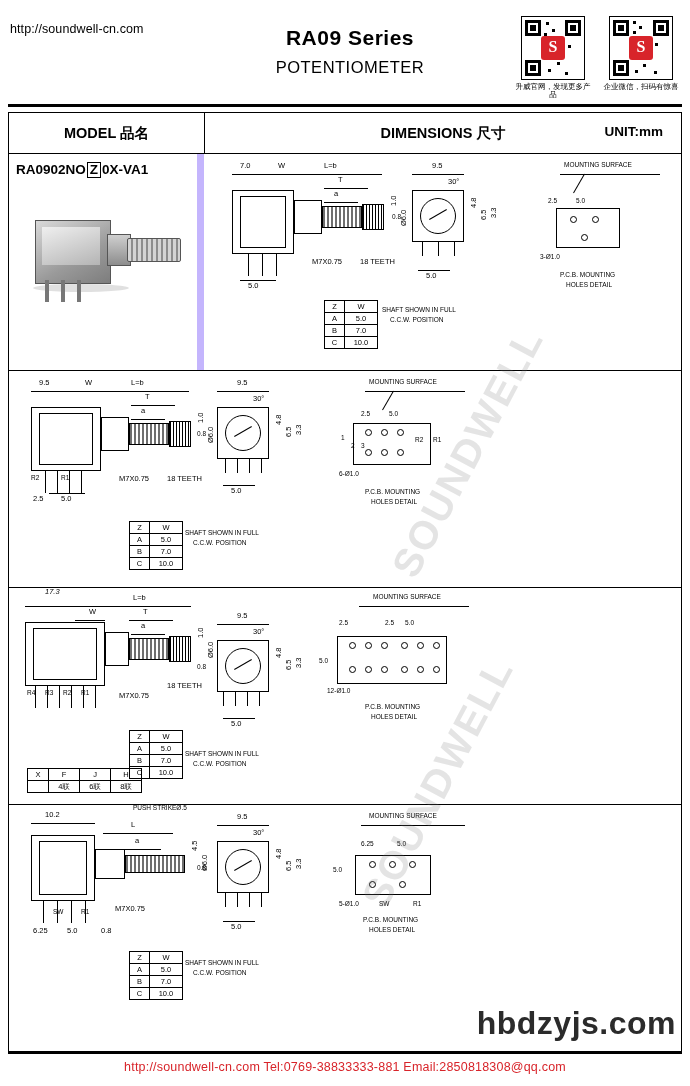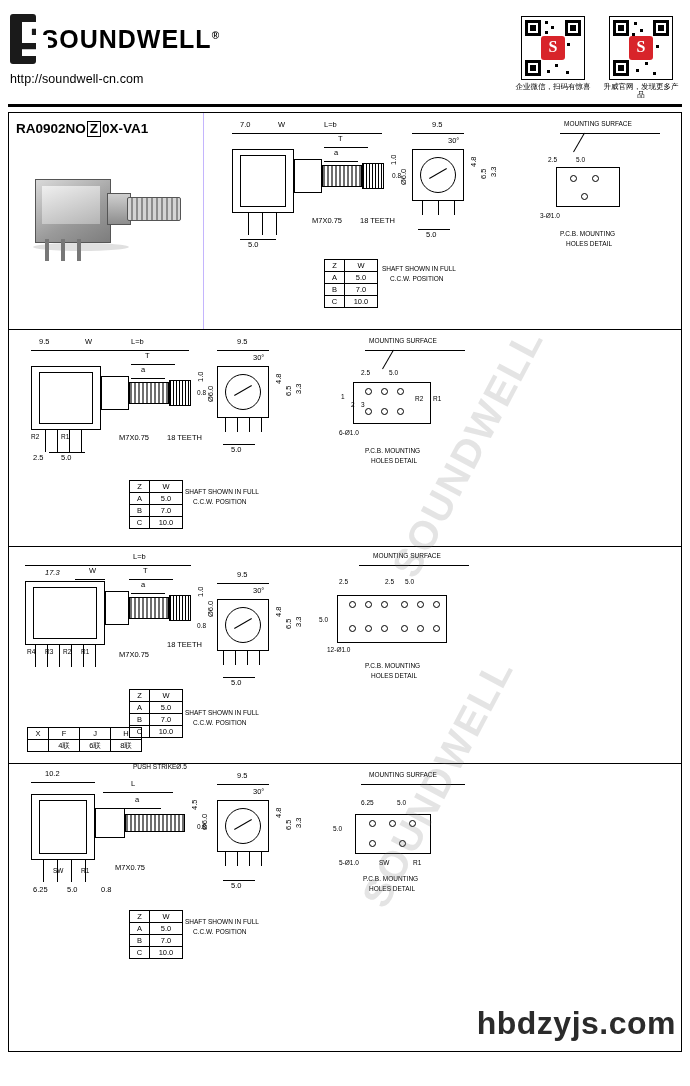--- a/index.html
+++ b/index.html
@@ -43,21 +43,21 @@
 
   
   .table{position:absolute;left:8px;top:112px;width:674px;height:940px;border:1px solid #000;box-sizing:border-box;}
   .thead{display:flex;height:40px;border-bottom:1px solid #000;}
   .th-model{width:195px;border-right:1px solid #000;display:flex;align-items:center;justify-content:center;font-size:14.5px;font-weight:bold;}
   .th-dims{flex:1;position:relative;display:flex;align-items:center;justify-content:center;font-size:14.5px;font-weight:bold;}
   .th-unit{position:absolute;right:18px;top:11px;font-size:13.5px;font-weight:bold;}
 
   .row{display:flex;border-bottom:1px solid #000;height:216px;position:relative;}
   .row:last-child{border-bottom:none;}
-  .cell-model{width:195px;border-right:1px solid #c4b5fd;position:relative;box-sizing:border-box;}
+  .cell-model{width:195px;border-right:7px solid #c4b5fd;position:relative;box-sizing:border-box;}
   .model-name{position:absolute;left:7px;top:8px;font-size:13.5px;font-weight:bold;white-space:nowrap;}
   .boxed{display:inline-block;border:1px solid #000;padding:0 2px;margin:0 1px;line-height:1.05;}
   .cell-dims{flex:1;position:relative;}
 
   
   .photo{position:absolute;left:18px;top:44px;width:160px;height:120px;}
   .pbody{position:absolute;left:8px;top:22px;width:74px;height:62px;background:linear-gradient(150deg,#d9d9d9,#9a9a9a 60%,#7d7d7d);border:1px solid #555;}
   .pbody:after{content:"";position:absolute;left:6px;top:6px;right:10px;bottom:18px;background:linear-gradient(160deg,#efefef,#b4b4b4);}
   .pshaftbase{position:absolute;left:80px;top:36px;width:22px;height:30px;background:linear-gradient(180deg,#cfcfcf,#8d8d8d);border:1px solid #555;}
   .pshaft{position:absolute;left:100px;top:40px;width:52px;height:22px;background:repeating-linear-gradient(90deg,#d5d5d5 0 3px,#8e8e8e 3px 5px);border:1px solid #555;border-radius:2px;}
@@ -98,29 +98,51 @@
   .foot-text{margin-top:6px;color:#d8242a;font-size:12.5px;text-align:center;letter-spacing:0.2px;}
 </style>
 </head>
 <body>
 
 <div class="page">
 
   <div class="header">
 
     <div class="logo-block">
-      <div class="logo-row">
-        <div class="logo-mark"></div>
-        <div class="logo-text"><span>SOUNDWELL</span><span class="logo-reg">®</span></div>
-      </div>
       <div class="logo-url">http://soundwell-cn.com</div>
     </div>
 
+    <div class="title-block">
+      <div class="title-main">RA09 Series</div>
+      <div class="title-sub">POTENTIOMETER</div>
+    </div>
 
     <div class="qr-block">
+      <div class="qr-item">
+        <div class="qr-img">
+          <div class="cell" style="left:3px;top:3px;width:16px;height:16px;"></div>
+          <div class="cell" style="left:6px;top:6px;width:10px;height:10px;background:#fff;"></div>
+          <div class="cell" style="left:8px;top:8px;width:6px;height:6px;"></div>
+          <div class="cell" style="right:3px;top:3px;width:16px;height:16px;"></div>
+          <div class="cell" style="right:6px;top:6px;width:10px;height:10px;background:#fff;"></div>
+          <div class="cell" style="right:8px;top:8px;width:6px;height:6px;"></div>
+          <div class="cell" style="left:3px;bottom:3px;width:16px;height:16px;"></div>
+          <div class="cell" style="left:6px;bottom:6px;width:10px;height:10px;background:#fff;"></div>
+          <div class="cell" style="left:8px;bottom:8px;width:6px;height:6px;"></div>
+          <div class="cell" style="left:24px;top:5px;width:3px;height:3px;"></div>
+          <div class="cell" style="left:30px;top:12px;width:3px;height:3px;"></div>
+          <div class="cell" style="left:22px;top:16px;width:3px;height:3px;"></div>
+          <div class="cell" style="left:46px;top:28px;width:3px;height:3px;"></div>
+          <div class="cell" style="left:26px;bottom:7px;width:3px;height:3px;"></div>
+          <div class="cell" style="left:35px;bottom:14px;width:3px;height:3px;"></div>
+          <div class="cell" style="left:43px;bottom:4px;width:3px;height:3px;"></div>
+          <div class="qr-red"></div>
+        </div>
+        <div class="qr-cap">升威官网，发现更多产品</div>
+      </div>
       <div class="qr-item">
         <div class="qr-img">
           <div class="cell" style="left:3px;top:3px;width:16px;height:16px;"></div>
           <div class="cell" style="left:6px;top:6px;width:10px;height:10px;background:#fff;"></div>
           <div class="cell" style="left:8px;top:8px;width:6px;height:6px;"></div>
           <div class="cell" style="right:3px;top:3px;width:16px;height:16px;"></div>
           <div class="cell" style="right:6px;top:6px;width:10px;height:10px;background:#fff;"></div>
           <div class="cell" style="right:8px;top:8px;width:6px;height:6px;"></div>
           <div class="cell" style="left:3px;bottom:3px;width:16px;height:16px;"></div>
           <div class="cell" style="left:6px;bottom:6px;width:10px;height:10px;background:#fff;"></div>
@@ -129,49 +151,34 @@
           <div class="cell" style="left:29px;top:9px;width:3px;height:3px;"></div>
           <div class="cell" style="left:23px;top:14px;width:3px;height:3px;"></div>
           <div class="cell" style="left:45px;top:26px;width:3px;height:3px;"></div>
           <div class="cell" style="left:25px;bottom:6px;width:3px;height:3px;"></div>
           <div class="cell" style="left:33px;bottom:12px;width:3px;height:3px;"></div>
           <div class="cell" style="left:44px;bottom:5px;width:3px;height:3px;"></div>
           <div class="qr-red"></div>
         </div>
         <div class="qr-cap">企业微信，扫码有惊喜</div>
       </div>
-      <div class="qr-item">
-        <div class="qr-img">
-          <div class="cell" style="left:3px;top:3px;width:16px;height:16px;"></div>
-          <div class="cell" style="left:6px;top:6px;width:10px;height:10px;background:#fff;"></div>
-          <div class="cell" style="left:8px;top:8px;width:6px;height:6px;"></div>
-          <div class="cell" style="right:3px;top:3px;width:16px;height:16px;"></div>
-          <div class="cell" style="right:6px;top:6px;width:10px;height:10px;background:#fff;"></div>
-          <div class="cell" style="right:8px;top:8px;width:6px;height:6px;"></div>
-          <div class="cell" style="left:3px;bottom:3px;width:16px;height:16px;"></div>
-          <div class="cell" style="left:6px;bottom:6px;width:10px;height:10px;background:#fff;"></div>
-          <div class="cell" style="left:8px;bottom:8px;width:6px;height:6px;"></div>
-          <div class="cell" style="left:24px;top:5px;width:3px;height:3px;"></div>
-          <div class="cell" style="left:30px;top:12px;width:3px;height:3px;"></div>
-          <div class="cell" style="left:22px;top:16px;width:3px;height:3px;"></div>
-          <div class="cell" style="left:46px;top:28px;width:3px;height:3px;"></div>
-          <div class="cell" style="left:26px;bottom:7px;width:3px;height:3px;"></div>
-          <div class="cell" style="left:35px;bottom:14px;width:3px;height:3px;"></div>
-          <div class="cell" style="left:43px;bottom:4px;width:3px;height:3px;"></div>
-          <div class="qr-red"></div>
-        </div>
-        <div class="qr-cap">升威官网，发现更多产品</div>
-      </div>
     </div>
 
     <div class="hr-thick"></div>
   </div>
 
   <div class="table">
 
+    <div class="thead">
+      <div class="th-model">MODEL 品名</div>
+      <div class="th-dims">
+        <span>DIMENSIONS 尺寸</span>
+        <span class="th-unit">UNIT:mm</span>
+      </div>
+    </div>
 
     <div class="row">
       <div class="cell-model">
         <div class="model-name">
           <span>RA0902NO</span><span class="boxed">Z</span><span>0X-VA1</span>
         </div>
         <div class="photo">
           <div class="pshadow"></div>
           <div class="pbody"></div>
           <div class="pshaftbase"></div>
@@ -356,21 +363,21 @@
         </tbody>
           </table>
         <div class="txt6" style="left:176px;top:158px;">SHAFT SHOWN IN FULL</div>
         <div class="txt6" style="left:184px;top:168px;">C.C.W. POSITION</div>
       </div>
     </div>
 
     <div class="row">
       <div class="cell-dims">
         <div class="dwg">
-          <div class="txt" style="left:36px;top:22px;font-style:italic;">17.3</div>
+          <div class="txt" style="left:36px;top:0;font-style:italic;">17.3</div>
           <div class="ln h1" style="left:16px;top:18px;width:80px;"></div>
           <div class="txt" style="left:80px;top:20px;">W</div>
           <div class="ln h1" style="left:66px;top:32px;width:30px;"></div>
           <div class="txt" style="left:134px;top:20px;">T</div>
           <div class="ln h1" style="left:120px;top:32px;width:44px;"></div>
           <div class="txt" style="left:124px;top:6px;">L=b</div>
           <div class="ln h1" style="left:96px;top:18px;width:86px;"></div>
           <div class="txt" style="left:132px;top:34px;">a</div>
           <div class="ln h1" style="left:122px;top:46px;width:34px;"></div>
           <div class="vtxt" style="left:188px;top:50px;">1.0</div>
@@ -559,14 +566,18 @@
         <div class="txt6" style="left:184px;top:164px;">C.C.W. POSITION</div>
       </div>
     </div>
 
   </div>
 
   <div class="wm wm1">SOUNDWELL</div>
   <div class="wm wm2">SOUNDWELL</div>
   <div class="wm-big">hbdzyjs.com</div>
 
+  <div class="footer">
+    <div class="hr-foot"></div>
+    <div class="foot-text">http://soundwell-cn.com   Tel:0769-38833333-881   Email:2850818308@qq.com</div>
+  </div>
 
 </div>
 
 </body></html>

